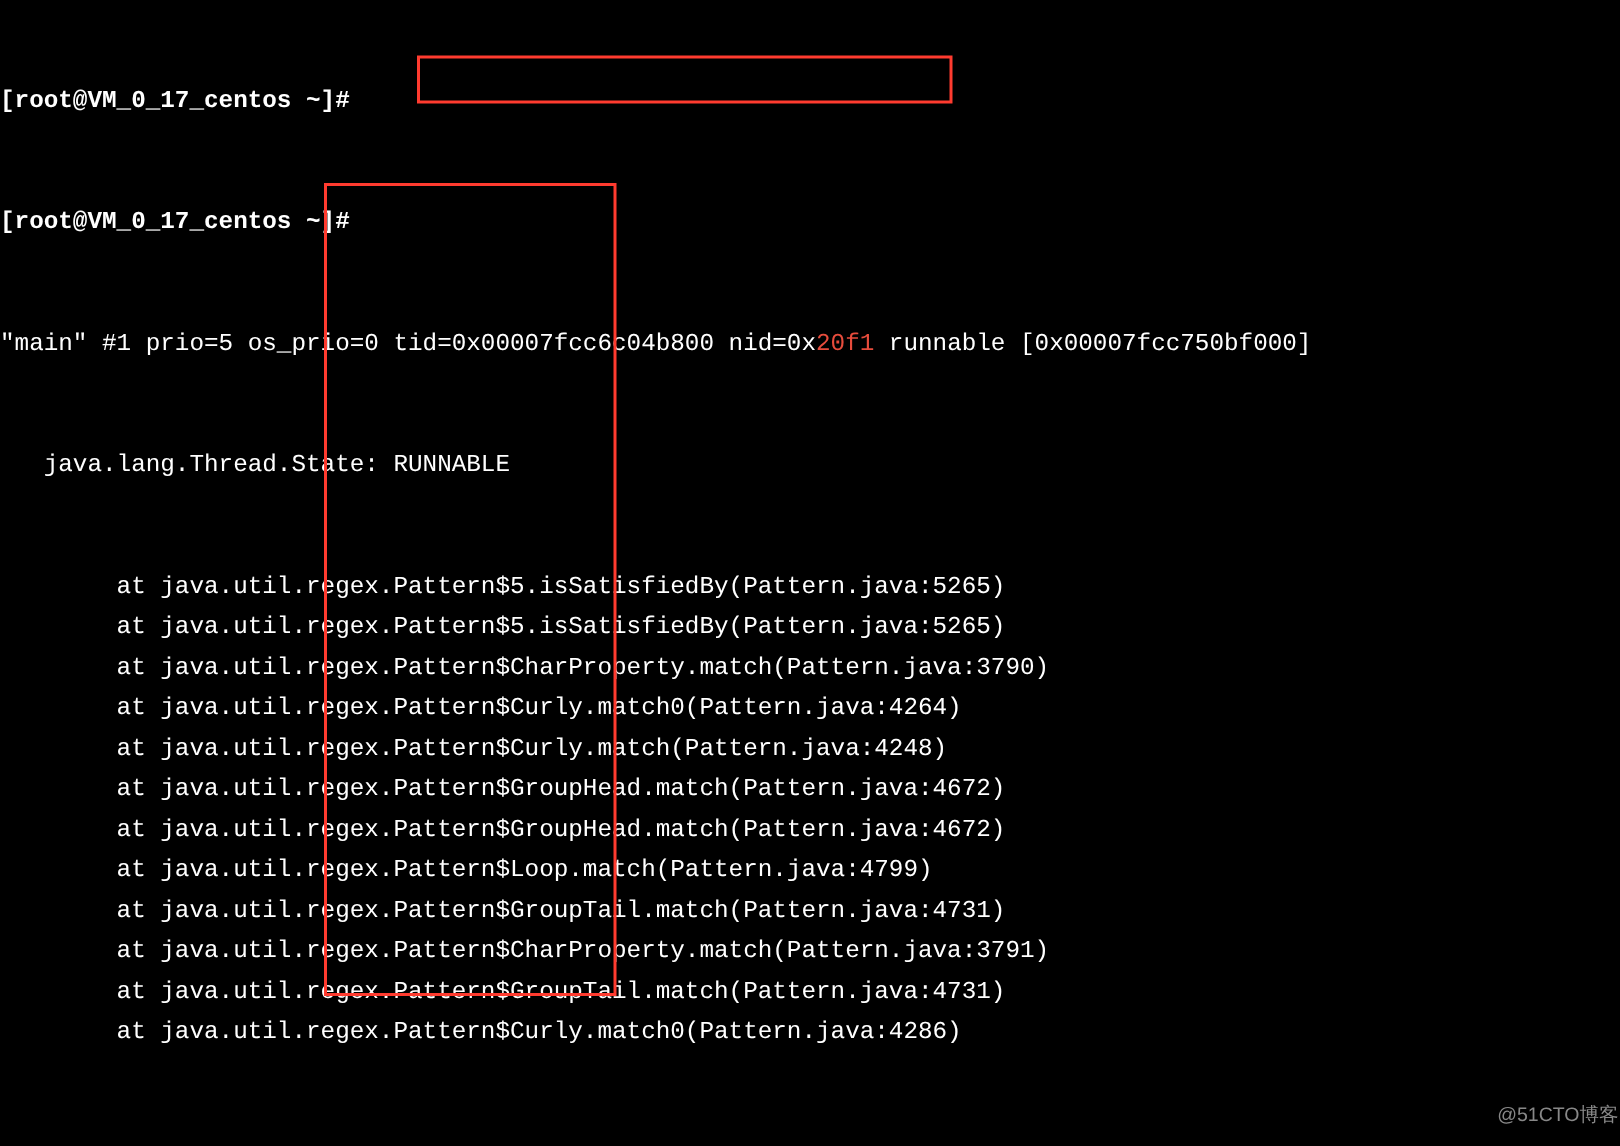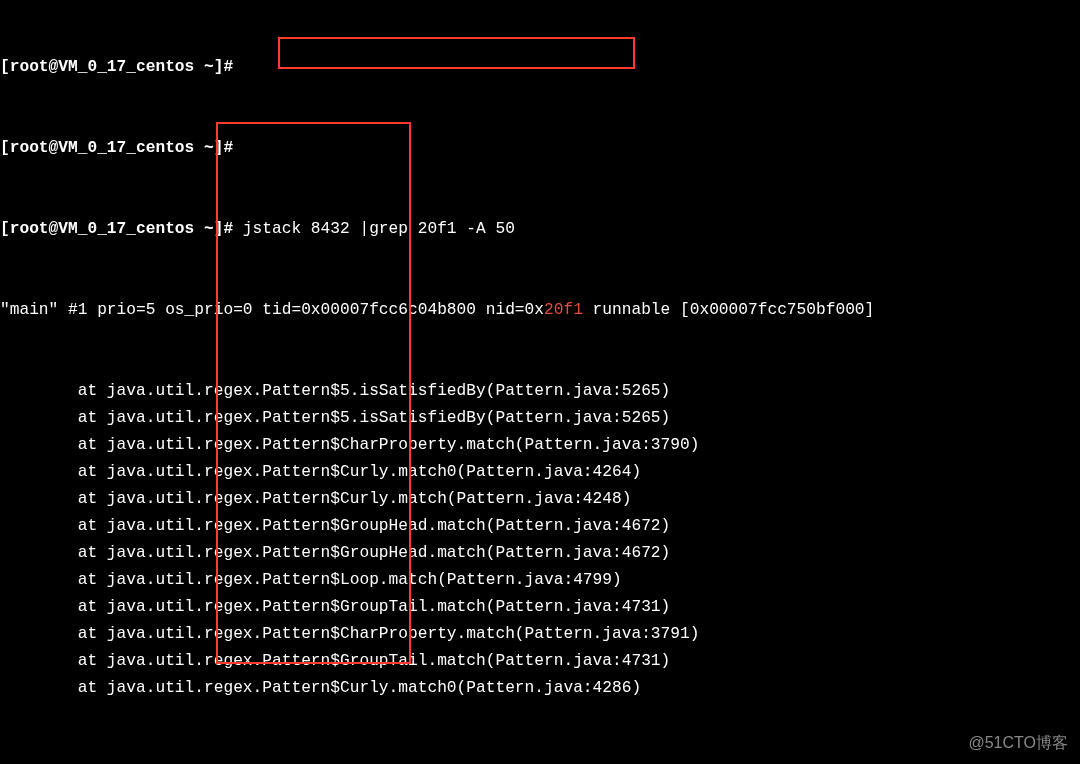--- a/index.html
+++ b/index.html
@@ -23,23 +23,23 @@
   .line {
     display: block;
     height: 27px;
   }
   .prompt { color: #fff; font-weight: bold; }
   .cmd { color: #fff; }
   .hilite { color: #e74c3c; margin-top: 32px; }
   .out { color: #fff; }
   .watermark {
     position: absolute;
-    right: 12px;
+    right: 1px;
     bottom: 8px;
-    font-size: 16px;
+    font-size: 13px;
     color: #888;
     font-family: sans-serif;
   }
   
   .annot {
     position: absolute;
     border: 2.5px solid #ff3b2f;
     box-sizing: border-box;
     pointer-events: none;
   }
@@ -55,21 +55,21 @@
     width: 195px;
     height: 542px;
   }
 </style>
 </head>
 <body>
 
 <div class="term">
   <span class="line"><span class="prompt">[root@VM_0_17_centos ~]# </span></span>
   <span class="line"><span class="prompt">[root@VM_0_17_centos ~]# </span></span>
-  <span class="line"><span class="prompt">[root@VM_0_17_centos ~]# </span><span class="cmd">jstack 8432 |grep 20f1 -A 50</span></span>
   <span class="line"><span class="out">"main" #1 prio=5 os_prio=0 tid=0x00007fcc6c04b800 nid=0x</span><span class="hilite">20f1</span><span class="out"> runnable [0x00007fcc750bf000]</span></span>
+  <span class="line out">   java.lang.Thread.State: RUNNABLE</span>
   <span class="line out">        at java.util.regex.Pattern$5.isSatisfiedBy(Pattern.java:5265)</span><span class="line out">        at java.util.regex.Pattern$5.isSatisfiedBy(Pattern.java:5265)</span><span class="line out">        at java.util.regex.Pattern$CharProperty.match(Pattern.java:3790)</span><span class="line out">        at java.util.regex.Pattern$Curly.match0(Pattern.java:4264)</span><span class="line out">        at java.util.regex.Pattern$Curly.match(Pattern.java:4248)</span><span class="line out">        at java.util.regex.Pattern$GroupHead.match(Pattern.java:4672)</span><span class="line out">        at java.util.regex.Pattern$GroupHead.match(Pattern.java:4672)</span><span class="line out">        at java.util.regex.Pattern$Loop.match(Pattern.java:4799)</span><span class="line out">        at java.util.regex.Pattern$GroupTail.match(Pattern.java:4731)</span><span class="line out">        at java.util.regex.Pattern$CharProperty.match(Pattern.java:3791)</span><span class="line out">        at java.util.regex.Pattern$GroupTail.match(Pattern.java:4731)</span><span class="line out">        at java.util.regex.Pattern$Curly.match0(Pattern.java:4286)</span>
 </div>
 
 <div class="annot cmdbox"></div>
 <div class="annot colbox"></div>
 
 <div class="watermark">@51CTO博客</div>
 
 </body></html>

